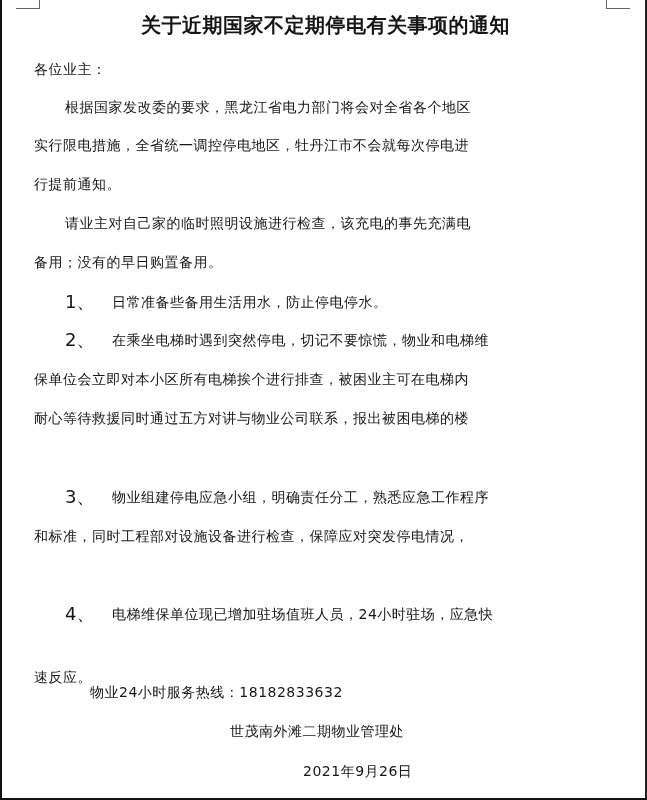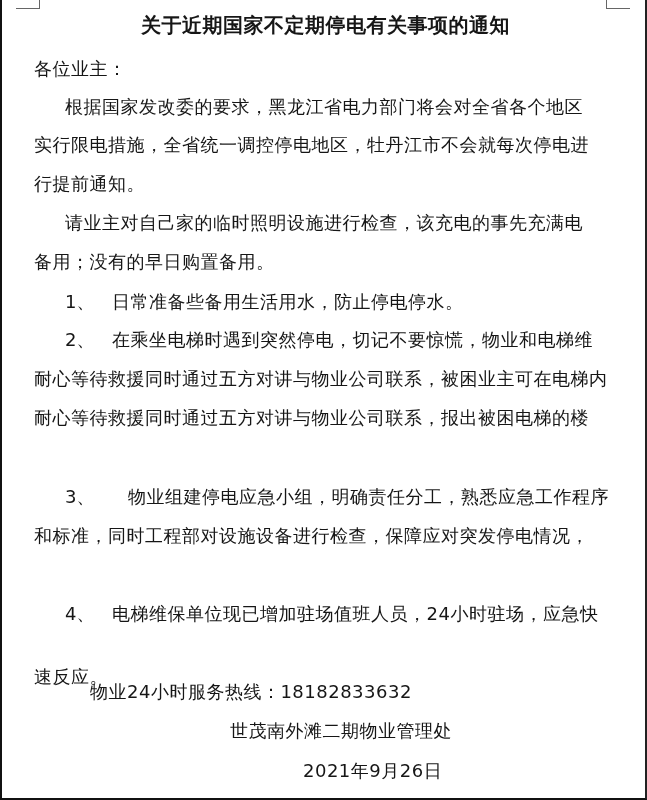--- a/index.html
+++ b/index.html
@@ -4,21 +4,21 @@
   <style>
     html, body { margin: 0; padding: 0; background: #ffffff; }
     body { width: 647px; height: 800px; position: relative; overflow: hidden;
            font-family: "DejaVu Sans", "Liberation Sans", sans-serif; color: #161616; }
     .frame { position: absolute; left: 0; top: 0; width: 645px; height: 798px;
              border-left: 2px solid #111; border-bottom: 2px solid #111; border-right: 2px solid #222;
              box-sizing: border-box; width: 647px; height: 800px; }
     .crop { position: absolute; border-color: #666; border-style: solid; border-width: 0; }
     .crop-tl { left: 14px; top: 0; width: 23px; height: 8px; border-right-width: 1px; border-bottom-width: 1px; }
     .crop-tr { left: 604px; top: 0; width: 23px; height: 8px; border-left-width: 1px; border-bottom-width: 1px; }
-    .line { position: absolute; white-space: nowrap; font-size: 18px; line-height: 24px; letter-spacing: 0.5px; }
+    .line { position: absolute; white-space: nowrap; font-size: 14px; line-height: 24px; letter-spacing: 0.5px; }
     .title { position: absolute; top: 12px; left: 0; width: 647px; text-align: center;
              font-size: 20px; font-weight: bold; line-height: 26px; letter-spacing: 0.5px; }
     .num { position: absolute; white-space: nowrap; font-size: 18px; line-height: 24px; }
   </style>
 </head>
 <body>
 
 <div class="frame">
   <div class="crop crop-tl"></div>
   <div class="crop crop-tr"></div>
@@ -32,25 +32,25 @@
   <div class="line" style="left:32px; top:172px;">行提前通知。</div>
 
   <div class="line" style="left:63px; top:211px;">请业主对自己家的临时照明设施进行检查，该充电的事先充满电</div>
   <div class="line" style="left:32px; top:250px;">备用；没有的早日购置备用。</div>
 
   <div class="num" style="left:63px; top:290px;">1、</div>
   <div class="line" style="left:110px; top:290px;">日常准备些备用生活用水，防止停电停水。</div>
 
   <div class="num" style="left:63px; top:328px;">2、</div>
   <div class="line" style="left:110px; top:328px;">在乘坐电梯时遇到突然停电，切记不要惊慌，物业和电梯维</div>
-  <div class="line" style="left:32px; top:367px;">耐心等待救援同时通过五方对讲与物业公司联系，被困业主可在电梯内</div>
+  <div class="line" style="left:32px; top:367px;">保单位会立即对本小区所有电梯挨个进行排查，被困业主可在电梯内</div>
   <div class="line" style="left:32px; top:406px;">耐心等待救援同时通过五方对讲与物业公司联系，报出被困电梯的楼</div>
 
   <div class="num" style="left:63px; top:485px;">3、</div>
-  <div class="line" style="left:110px; top:485px;margin-left:16px;">物业组建停电应急小组，明确责任分工，熟悉应急工作程序</div>
+  <div class="line" style="left:110px; top:485px;">物业组建停电应急小组，明确责任分工，熟悉应急工作程序</div>
   <div class="line" style="left:32px; top:524px;">和标准，同时工程部对设施设备进行检查，保障应对突发停电情况，</div>
 
   <div class="num" style="left:63px; top:602px;">4、</div>
   <div class="line" style="left:110px; top:602px;">电梯维保单位现已增加驻场值班人员，24小时驻场，应急快</div>
   <div class="line" style="left:32px; top:641px;margin-top:24px;">速反应。</div>
 
   <div class="line" style="left:88px; top:680px;">
     <span>物业24小时服务热线：</span><span>18182833632</span>
   </div>
 

